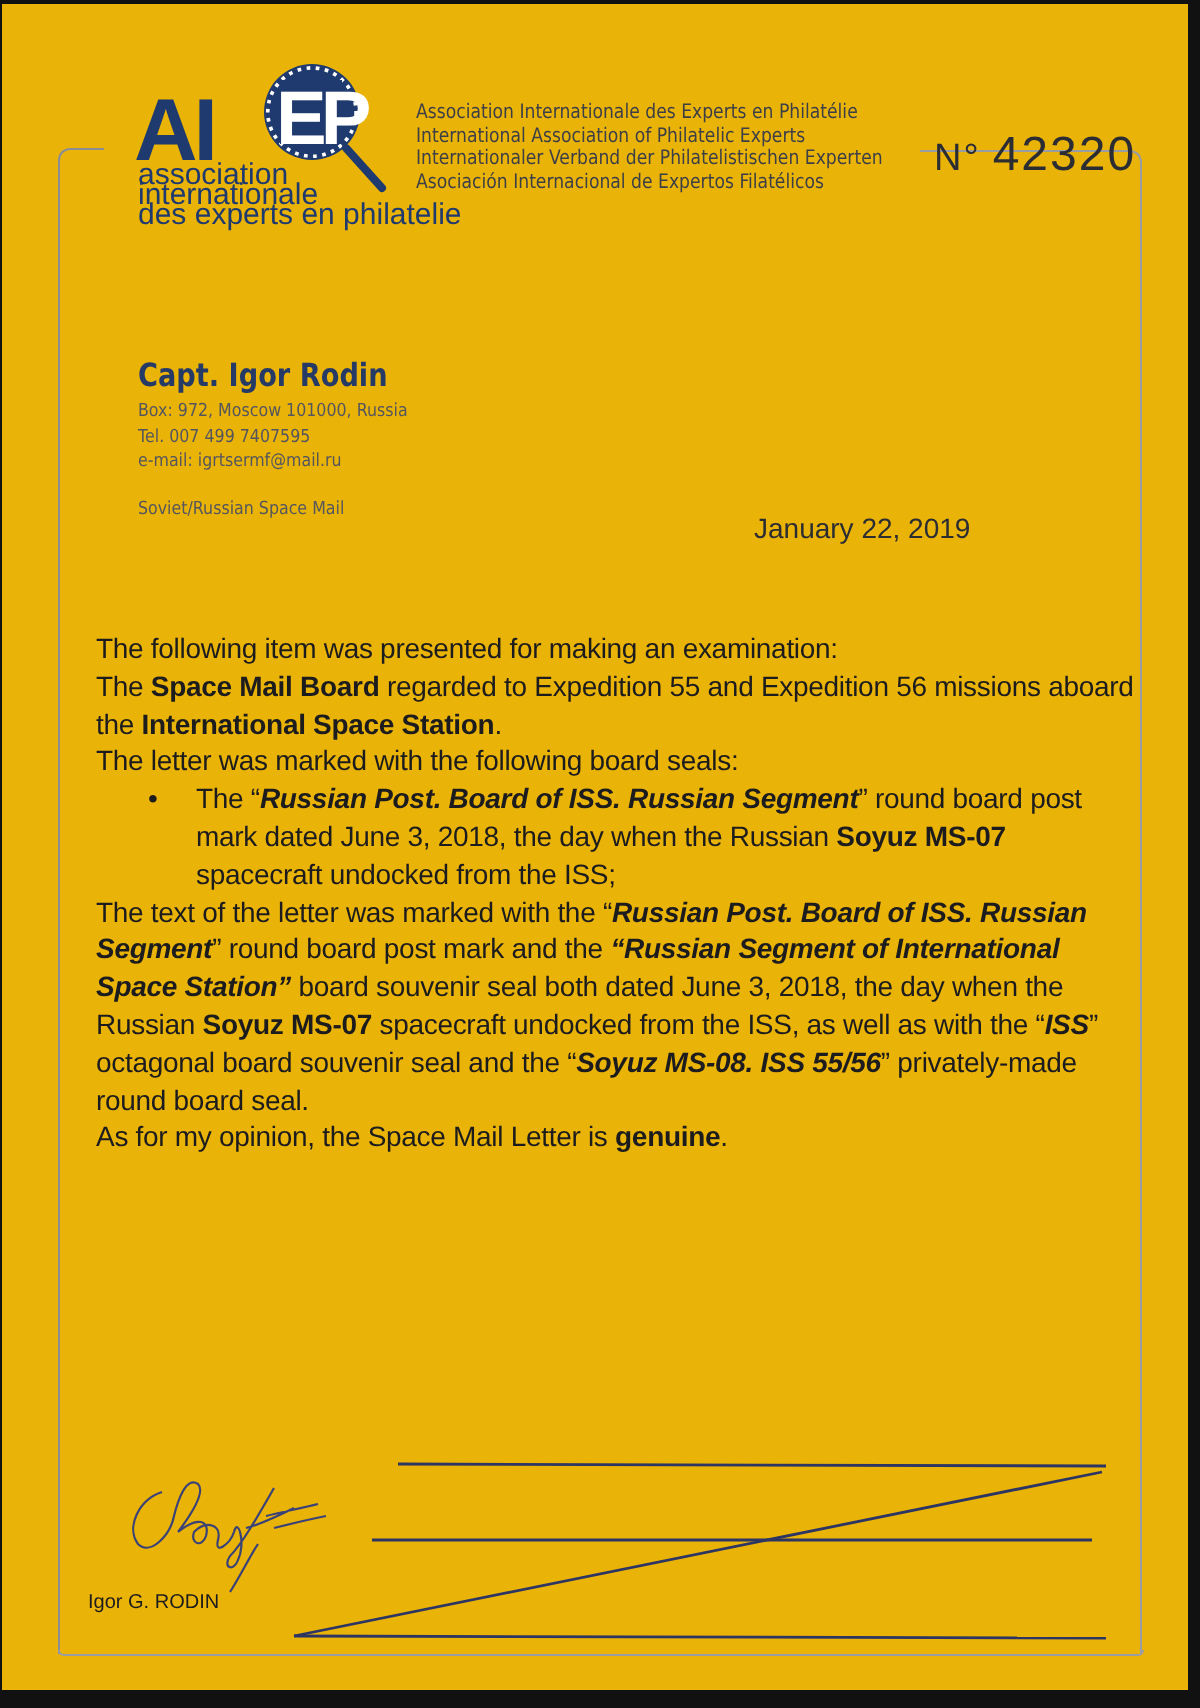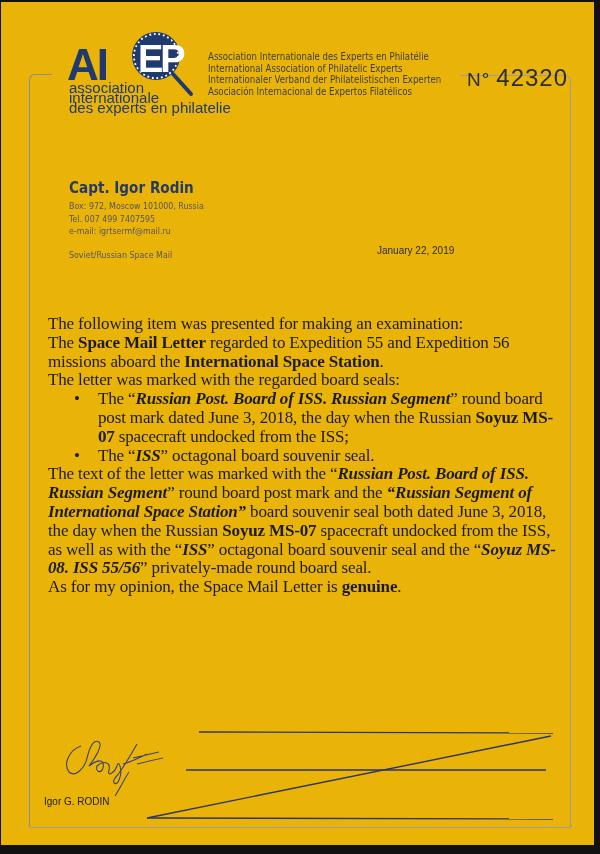--- a/index.html
+++ b/index.html
@@ -41,25 +41,25 @@
   }
   .expert-info {
     position: absolute; left: 68px; top: 198px; font-size: 9px; line-height: 12.5px; color: #54565e;
     font-family: "DejaVu Sans", sans-serif; transform: scaleX(0.88); transform-origin: left top; white-space: nowrap;
   }
   .specialty {
     position: absolute; left: 68px; top: 248px; font-size: 9px; color: #54565e;
     font-family: "DejaVu Sans", sans-serif; transform: scaleX(0.88); transform-origin: left top; white-space: nowrap;
   }
   .date {
-    position: absolute; left: 376px; top: 243px; font-size: 10px; color: #2b2d33;
+    position: absolute; left: 376px; top: 254px; font-size: 14px; color: #2b2d33;
   }
   .body {
-    position: absolute; left: 47px; top: 313px; width: 520px; font-size: 17px; line-height: 18.8px; color: #1c1c1e;
-    font-family: Liberation Serif, serif; letter-spacing: -0.15px;
+    position: absolute; left: 47px; top: 313px; width: 520px; font-size: 14px; line-height: 18.8px; color: #1c1c1e;
+    font-family: Liberation Sans, sans-serif; letter-spacing: -0.15px;
   }
   .body p { margin: 0; }
   .body b { font-weight: bold; }
   .body .bi { font-weight: bold; font-style: italic; text-align: right; }
   .body ul { margin: 0; padding: 0 0 0 50px; list-style: none; }
   .body li { position: relative; padding-left: 0; }
   .body li::before { content: "•"; position: absolute; left: -24px; top: 0; }
   .signature { position: absolute; left: 58px; top: 726px; width: 130px; height: 70px; }
   .signer {
     position: absolute; left: 43px; top: 794px; font-size: 10px; color: #1c1c1e;
@@ -105,25 +105,24 @@
     <div>Box: 972, Moscow 101000, Russia</div>
     <div>Tel. 007 499 7407595</div>
     <div>e-mail: igrtsermf@mail.ru</div>
   </div>
   <div class="specialty">Soviet/Russian Space Mail</div>
 
   <div class="date">January 22, 2019</div>
 
   <div class="body">
     <p>The following item was presented for making an examination:</p>
-    <p><span>The </span><b>Space Mail Letter</b><span> regarded to Expedition 55 and Expedition 56 missions aboard the </span><b>International Space Station</b><span>.</span></p>
-    <p>The letter was marked with the regarded board seals:</p>
+    <p><span>The </span><b>Space Mail Board</b><span> regarded to Expedition 55 and Expedition 56 missions aboard the </span><b>International Space Station</b><span>.</span></p>
+    <p>The letter was marked with the following board seals:</p>
     <ul>
       <li><span>The “</span><span class="bi">Russian Post. Board of ISS. Russian Segment</span><span>” round board post mark dated June 3, 2018, the day when the Russian </span><b>Soyuz MS-07</b><span> spacecraft undocked from the ISS;</span></li>
-      <li><span>The “</span><span class="bi">ISS</span><span>” octagonal board souvenir seal.</span></li>
     </ul>
     <p><span>The text of the letter was marked with the “</span><span class="bi">Russian Post. Board of ISS. Russian Segment</span><span>” round board post mark and the </span><span class="bi">“Russian Segment of International Space Station”</span><span> board souvenir seal both dated June 3, 2018, the day when the Russian </span><b>Soyuz MS-07</b><span> spacecraft undocked from the ISS, as well as with the “</span><span class="bi">ISS</span><span>” octagonal board souvenir seal and the “</span><span class="bi">Soyuz MS-08. ISS 55/56</span><span>” privately-made round board seal.</span></p>
     <p><span>As for my opinion, the Space Mail Letter is </span><b>genuine</b><span>.</span></p>
   </div>
 
   <svg class="signature" viewBox="0 0 130 70">
     <path d="M22 18 C10 22 4 36 10 44 C16 50 26 40 28 30 C30 22 34 10 40 14 C44 18 36 30 30 38 C40 30 46 32 44 40 C42 46 36 44 38 38 C44 32 52 34 50 42 C48 50 56 44 58 38 C60 30 64 44 60 52 C58 58 52 56 56 50 C62 44 70 30 78 16 M70 44 C66 50 60 62 56 68 M64 36 C72 34 80 30 88 26 M74 30 C82 28 92 26 100 24 M78 36 C86 34 94 32 104 30" fill="none" stroke="#3a4276" stroke-width="1.1"></path>
   </svg>
   <div class="signer">Igor G. RODIN</div>
 

